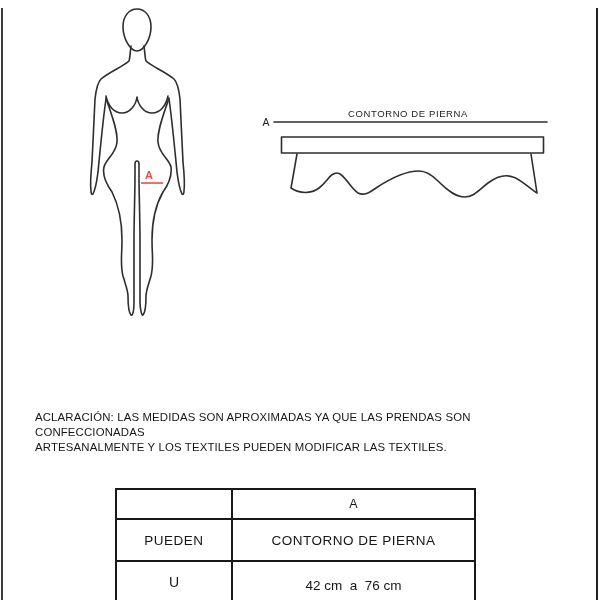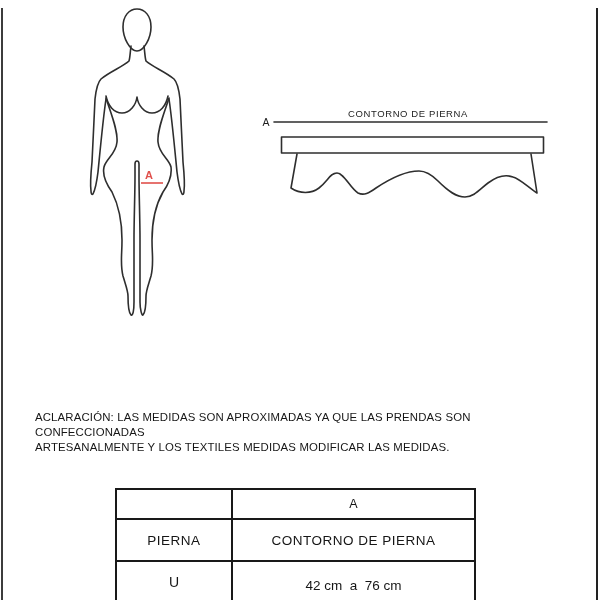--- a/index.html
+++ b/index.html
@@ -115,23 +115,23 @@
            C 171 71 177 75 183 81
            C 193 91 201 97 210 97
            C 219 97 225 89 233 83
            C 241 77 250 74 258 77
            C 265 79 273 87 282 93
            L 276 54"></path>
 </svg>
 
 <div class="disclaimer">
   <div>ACLARACIÓN: LAS MEDIDAS SON APROXIMADAS YA QUE LAS PRENDAS SON CONFECCIONADAS</div>
-  <div>ARTESANALMENTE Y LOS TEXTILES MEDIDAS MODIFICAR LAS MEDIDAS.</div>
+  <div>ARTESANALMENTE Y LOS TEXTILES PUEDEN MODIFICAR LAS TEXTILES.</div>
 </div>
 
 <div class="size-table">
   <div class="cell r1 c-left"></div>
   <div class="cell r1">A</div>
-  <div class="cell r2 c-left">PIERNA</div>
+  <div class="cell r2 c-left">PUEDEN</div>
   <div class="cell r2">CONTORNO DE PIERNA</div>
   <div class="cell r3 c-left talle-value">U</div>
   <div class="cell r3 range-value">42 cm  a  76 cm</div>
 </div>
 
 </body></html>

